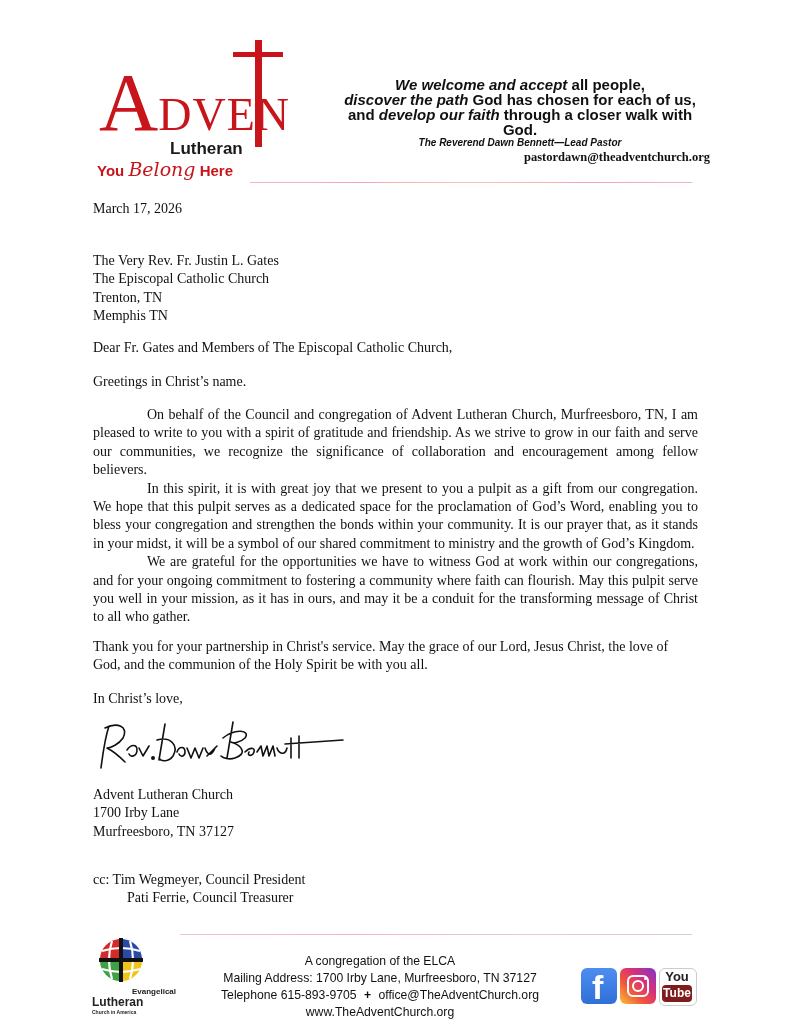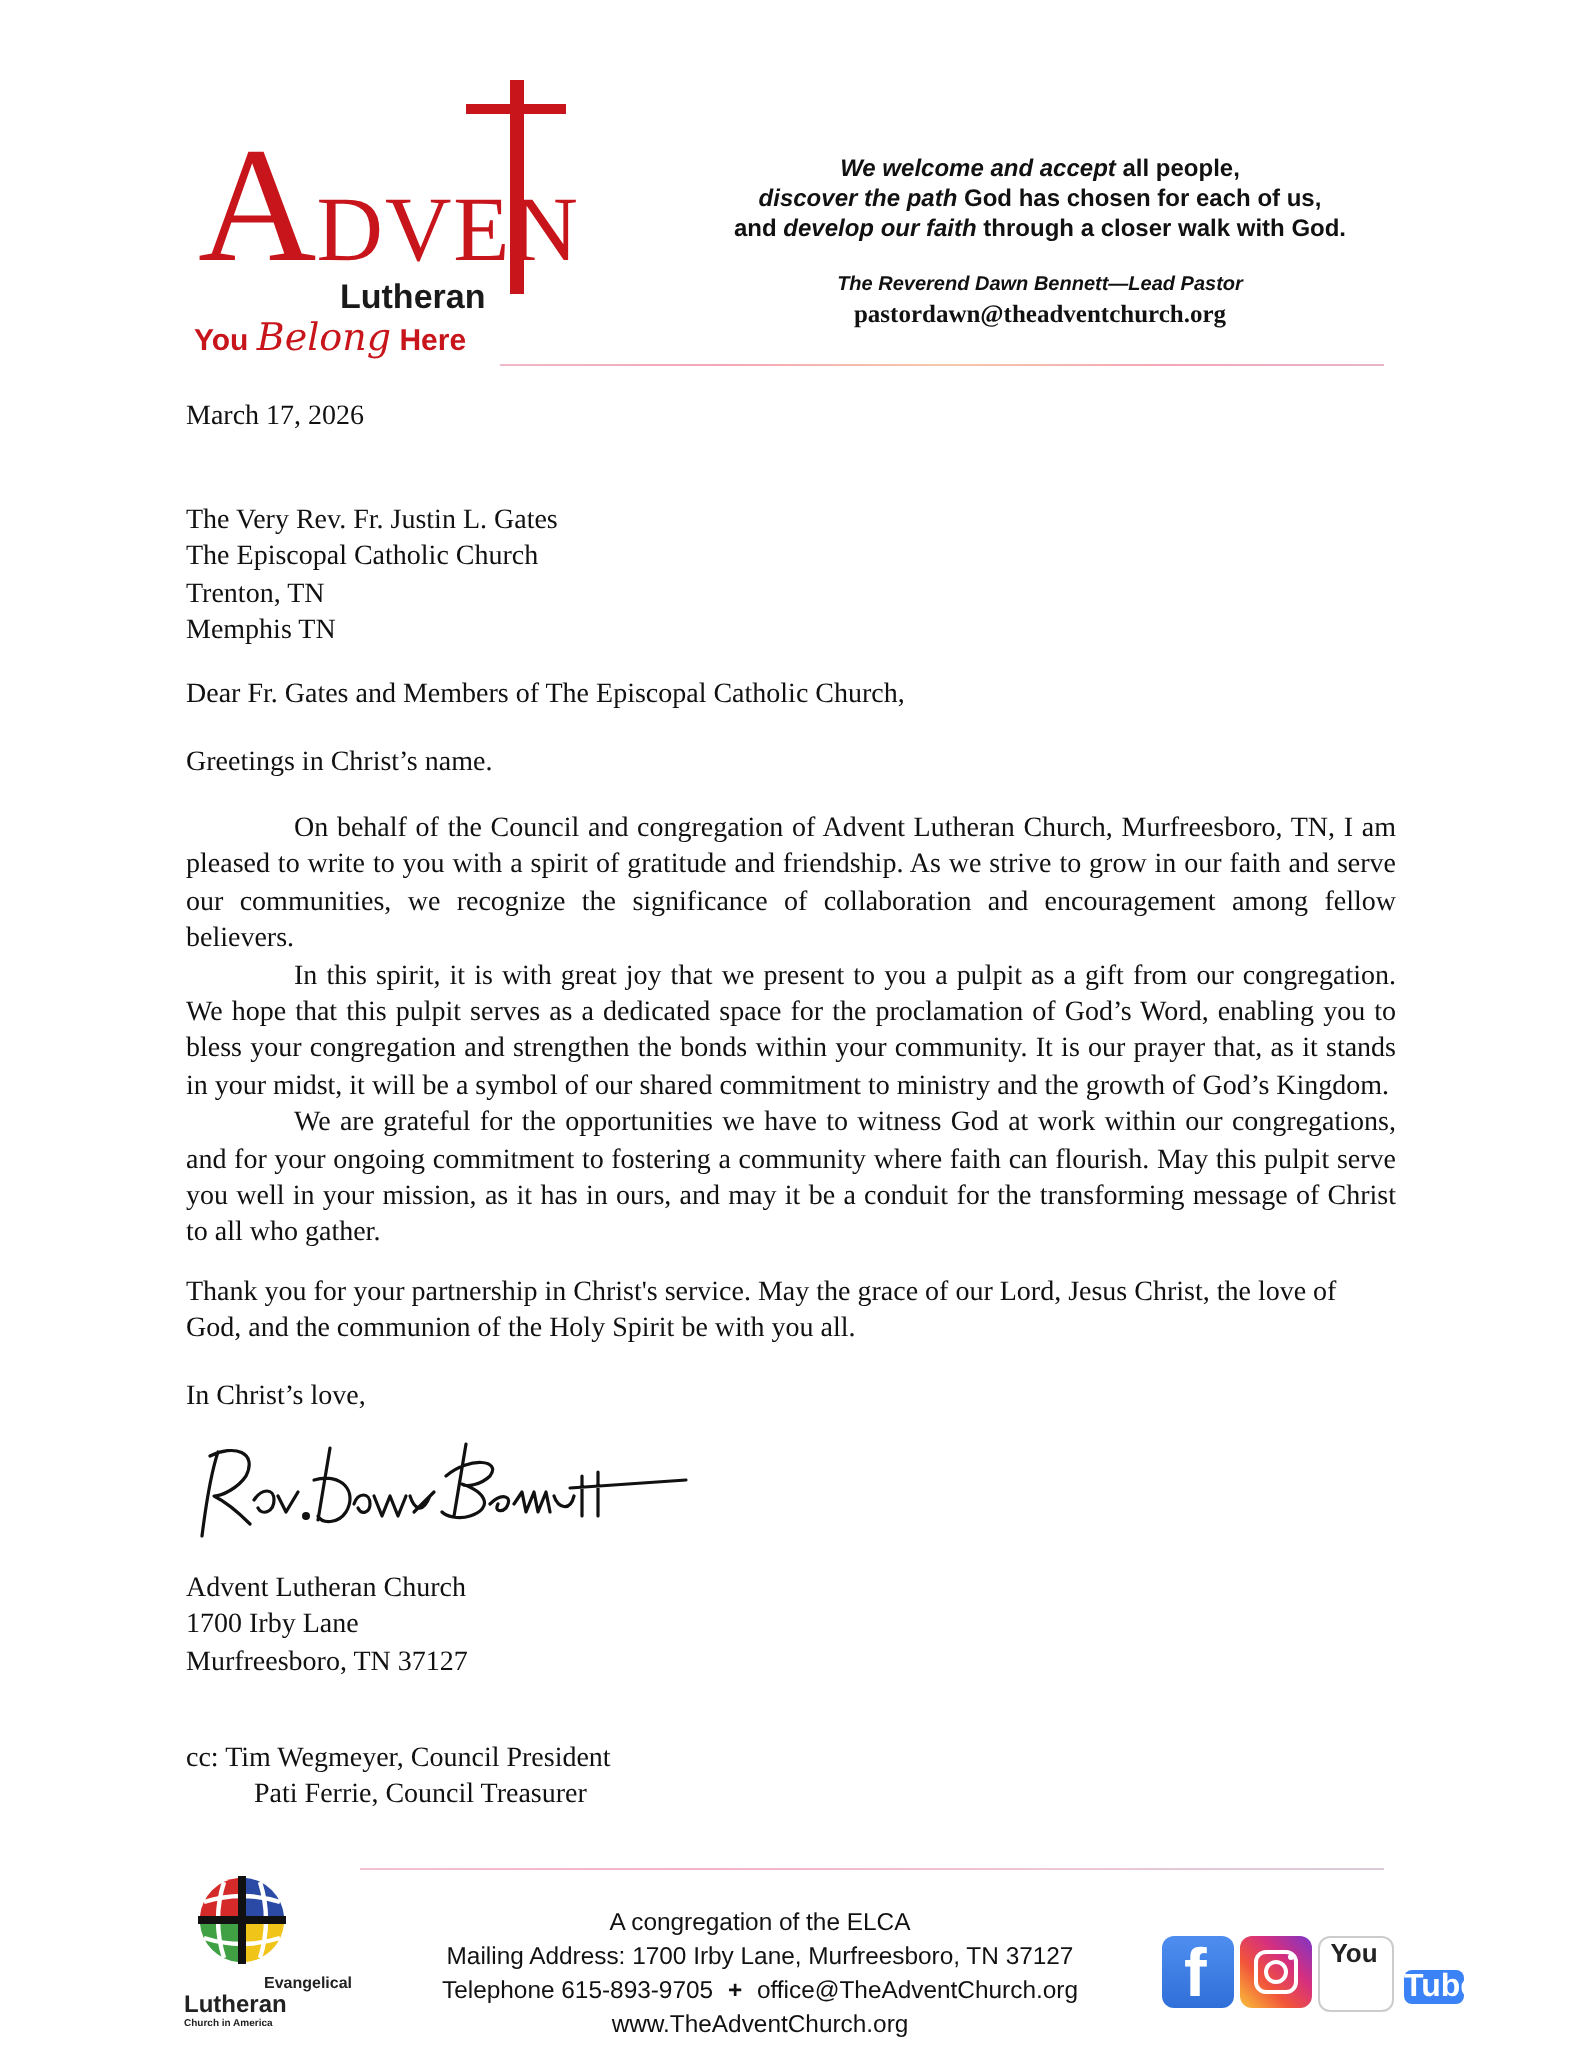--- a/index.html
+++ b/index.html
@@ -9,25 +9,25 @@
   .logo { position: absolute; left: 95px; top: 40px; width: 180px; height: 140px; }
   .logo .cross-v { position: absolute; left: 160px; top: 0; width: 7px; height: 107px; background: #c8151b; }
   .logo .cross-h { position: absolute; left: 138px; top: 12px; width: 50px; height: 5px; background: #c8151b; }
   .logo .advent { position: absolute; left: 4px; top: 22px; font-family: "Liberation Serif", serif; color: #c8151b; line-height: 1; white-space: nowrap; }
   .logo .advent .big-a { font-size: 82px; }
   .logo .advent .rest { font-size: 46px; letter-spacing: 1px; }
   .logo .lutheran { position: absolute; left: 75px; top: 99px; font-family: "Liberation Sans", sans-serif; font-weight: bold; font-size: 17px; color: #1a1a1a; }
   .logo .tagline { position: absolute; left: 2px; top: 118px; font-family: "Liberation Sans", sans-serif; font-weight: bold; font-size: 15px; color: #c8151b; white-space: nowrap; }
   .logo .tagline .script { font-family: "DejaVu Serif", serif; font-style: italic; font-weight: normal; font-size: 19px; }
 
-  .mission { position: absolute; left: 330px; top: 77px; width: 380px; text-align: center; font-family: "Liberation Sans", sans-serif; font-weight: bold; font-size: 12px; line-height: 15px; color: #111; }
+  .mission { position: absolute; left: 330px; top: 77px; width: 380px; text-align: center; font-family: "Liberation Sans", sans-serif; font-weight: bold; font-size: 15px; line-height: 15px; color: #111; }
   .mission i { font-style: italic; }
   .pastor-block { position: absolute; left: 330px; top: 135px; width: 380px; text-align: center; }
   .pastor-title { font-family: "Liberation Sans", sans-serif; font-weight: bold; font-style: italic; font-size: 10px; line-height: 15px; }
-  .pastor-email { font-family: "Liberation Serif", serif; font-weight: bold; font-size: 12.5px; line-height: 15px; }
+  .pastor-email { font-family: "Liberation Serif", serif; font-weight: bold; font-size: 12.5px; line-height: 15px; text-align: right; }
 
   .rule-top { position: absolute; left: 250px; top: 182px; width: 442px; height: 1px; background: linear-gradient(90deg, #f0b8c6, #f4a6b8, #f7c9a8, #f4a6b8, #e8b4c8); }
   .date { position: absolute; left: 93px; top: 200px; }
   .addr { position: absolute; left: 93px; top: 252px; }
   .salutation { position: absolute; left: 93px; top: 339px; }
   .greeting { position: absolute; left: 93px; top: 373px; font-family: Liberation Serif, serif; }
   .body { position: absolute; left: 93px; top: 406px; width: 605px; text-align: justify; }
   .body p { text-indent: 54px; margin: 0; }
   .thanks { position: absolute; left: 93px; top: 638px; width: 605px; }
   .closing { position: absolute; left: 93px; top: 690px; }
@@ -53,21 +53,21 @@
   .social { position: absolute; left: 581px; top: 968px; height: 38px; display: flex; gap: 3px; }
   .social .ico { width: 36px; height: 36px; border-radius: 6px; position: relative; }
   .fb { background: linear-gradient(180deg, #4f8ef0, #2f6fd8); }
   .fb span { position: absolute; left: 11px; top: 2px; color: #fff; font-family: "Liberation Sans", sans-serif; font-weight: bold; font-size: 34px; line-height: 34px; }
   .ig { background: linear-gradient(45deg, #f9c13a 0%, #f1543a 35%, #d52f7f 65%, #7d35c8 100%); }
   .ig .ring { position: absolute; left: 7px; top: 7px; width: 18px; height: 18px; border: 2.5px solid #fff; border-radius: 6px; }
   .ig .dot { position: absolute; left: 12px; top: 12px; width: 8px; height: 8px; border: 2.5px solid #fff; border-radius: 50%; }
   .ig .pin { position: absolute; left: 24px; top: 9px; width: 3px; height: 3px; background: #fff; border-radius: 50%; }
   .yt { background: #fff; border: 1px solid #ccc; width: 34px; height: 36px; }
   .yt .you { position: absolute; left: 0; top: 1px; width: 34px; text-align: center; font-family: "Liberation Sans", sans-serif; font-weight: bold; font-size: 13px; color: #222; line-height: 14px; }
-  .yt .tube { position: absolute; left: 2px; top: 16px; width: 30px; height: 17px; background: #3b82f6; border-radius: 4px; color: #fff; text-align: center; font-family: "Liberation Sans", sans-serif; font-weight: bold; font-size: 16px; line-height: 17px; margin-left: 40px; }
+  .yt .tube { position: absolute; left: 2px; top: 16px; width: 30px; height: 17px; background: #7f1d1d; border-radius: 4px; color: #fff; text-align: center; font-family: "Liberation Sans", sans-serif; font-weight: bold; font-size: 12px; line-height: 17px; }
 </style>
 </head>
 <body>
 
 <div class="logo">
   <div class="cross-v"></div>
   <div class="cross-h"></div>
   <div class="advent">
     <span class="big-a">A</span><span class="rest">DVEN</span>
   </div>

